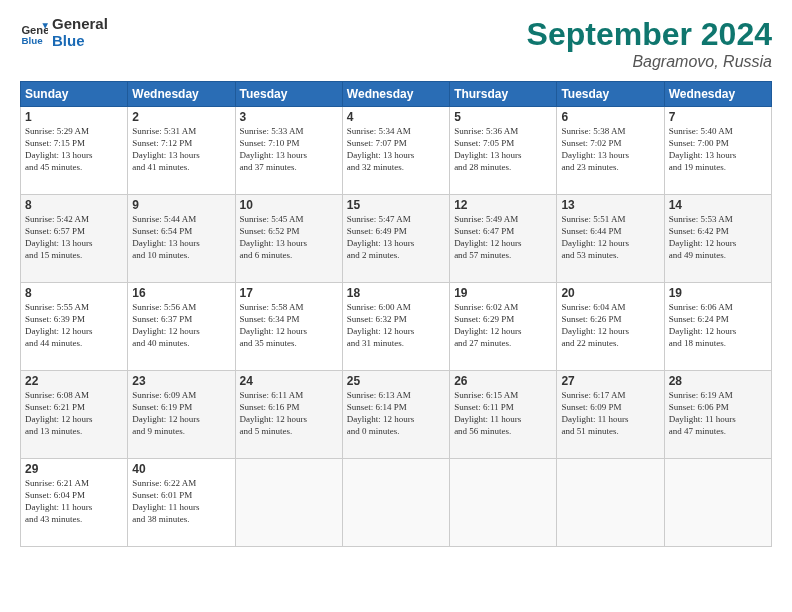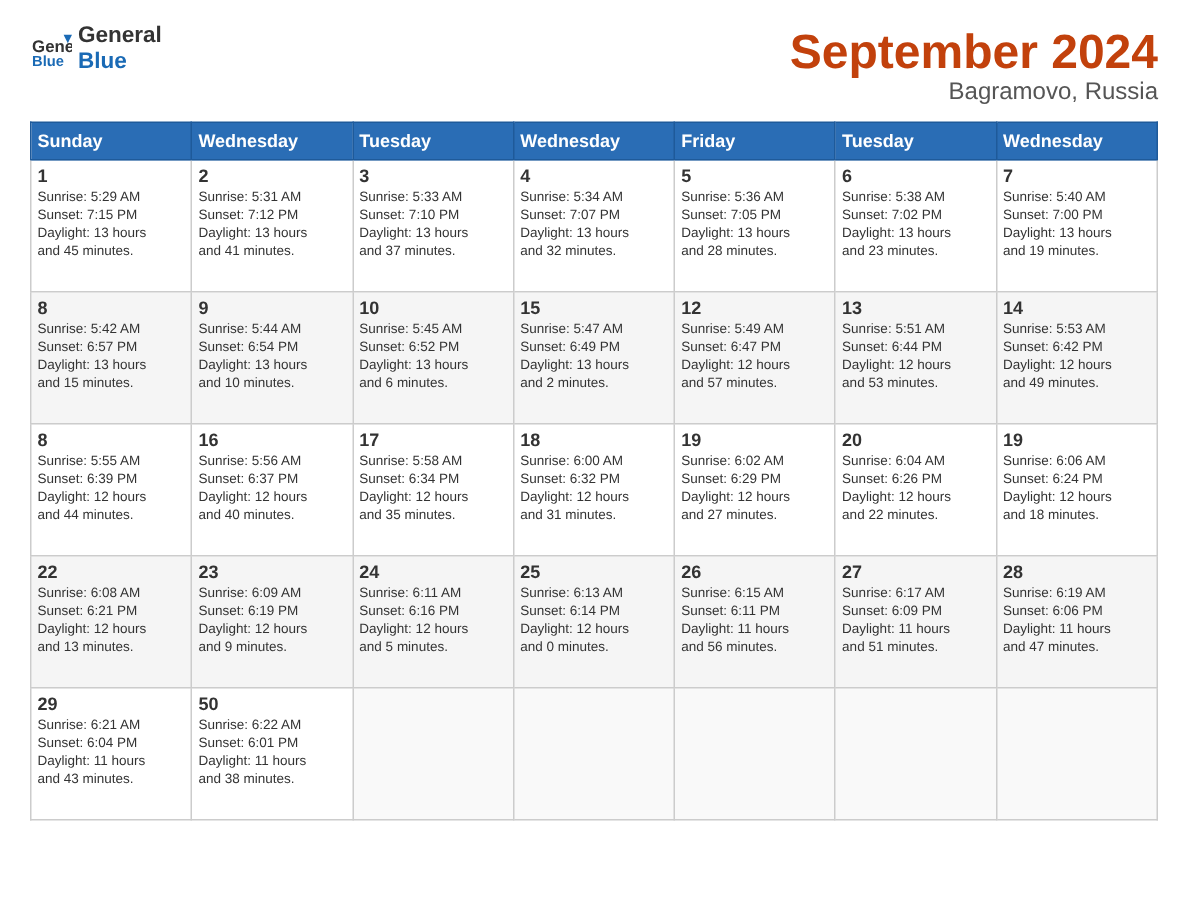--- a/index.html
+++ b/index.html
@@ -30,25 +30,26 @@
     .logo-icon {
       width: 28px;
       height: 28px;
     }
     .title-block {
       text-align: right;
     }
     .month-title {
       font-size: 32px;
       font-weight: bold;
-      color: #c2410c;
+      color: #0f766e;
     }
     .location {
       font-size: 16px;
       color: #555;
+      font-style: italic;
     }
     table {
       width: 100%;
       border-collapse: collapse;
       table-layout: fixed;
     }
     thead tr th {
       background-color: #2a6db5;
       color: #fff;
       font-size: 12px;
@@ -72,20 +73,21 @@
     .day-num {
       font-size: 12px;
       font-weight: bold;
       display: block;
       margin-bottom: 1px;
     }
     .cell-text {
       font-size: 9px;
       line-height: 1.35;
       color: #333;
+      font-family: Liberation Serif, serif;
     }
     .empty-cell {
       background: #f9f9f9 !important;
     }
   </style>
 </head>
 <body>
 
 <div class="page">
   <div class="header">
@@ -106,21 +108,21 @@
     </div>
   </div>
 
   <table>
     <thead>
       <tr id="header-row">
           <th>Sunday</th>
           <th>Wednesday</th>
           <th>Tuesday</th>
           <th>Wednesday</th>
-          <th>Friday</th>
+          <th>Thursday</th>
           <th>Tuesday</th>
           <th>Wednesday</th>
         </tr>
     </thead>
     <tbody id="calendar-body">
         <tr>
           <td>
             <span class="day-num">1</span>
             <div class="cell-text">Sunrise: 5:29 AM<br>Sunset: 7:15 PM<br>Daylight: 13 hours<br>and 45 minutes.</div>
           </td>
@@ -238,21 +240,21 @@
             <span class="day-num">28</span>
             <div class="cell-text">Sunrise: 6:19 AM<br>Sunset: 6:06 PM<br>Daylight: 11 hours<br>and 47 minutes.</div>
           </td>
         </tr>
         <tr>
           <td>
             <span class="day-num">29</span>
             <div class="cell-text">Sunrise: 6:21 AM<br>Sunset: 6:04 PM<br>Daylight: 11 hours<br>and 43 minutes.</div>
           </td>
           <td>
-            <span class="day-num">50</span>
+            <span class="day-num">40</span>
             <div class="cell-text">Sunrise: 6:22 AM<br>Sunset: 6:01 PM<br>Daylight: 11 hours<br>and 38 minutes.</div>
           </td>
           <td class="empty-cell"></td>
           <td class="empty-cell"></td>
           <td class="empty-cell"></td>
           <td class="empty-cell"></td>
           <td class="empty-cell"></td>
         </tr>
       </tbody>
   </table>

